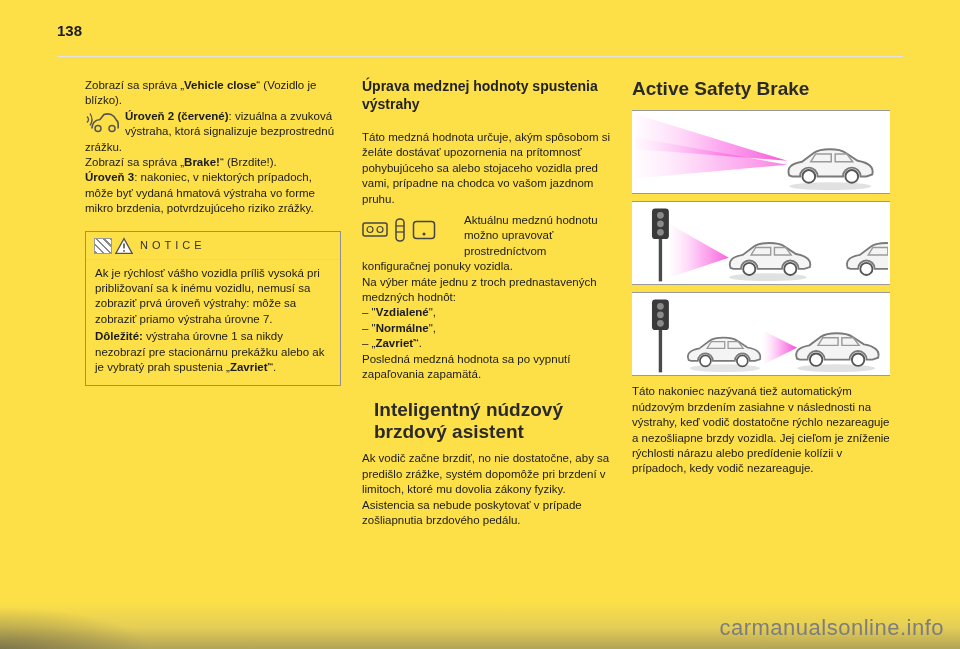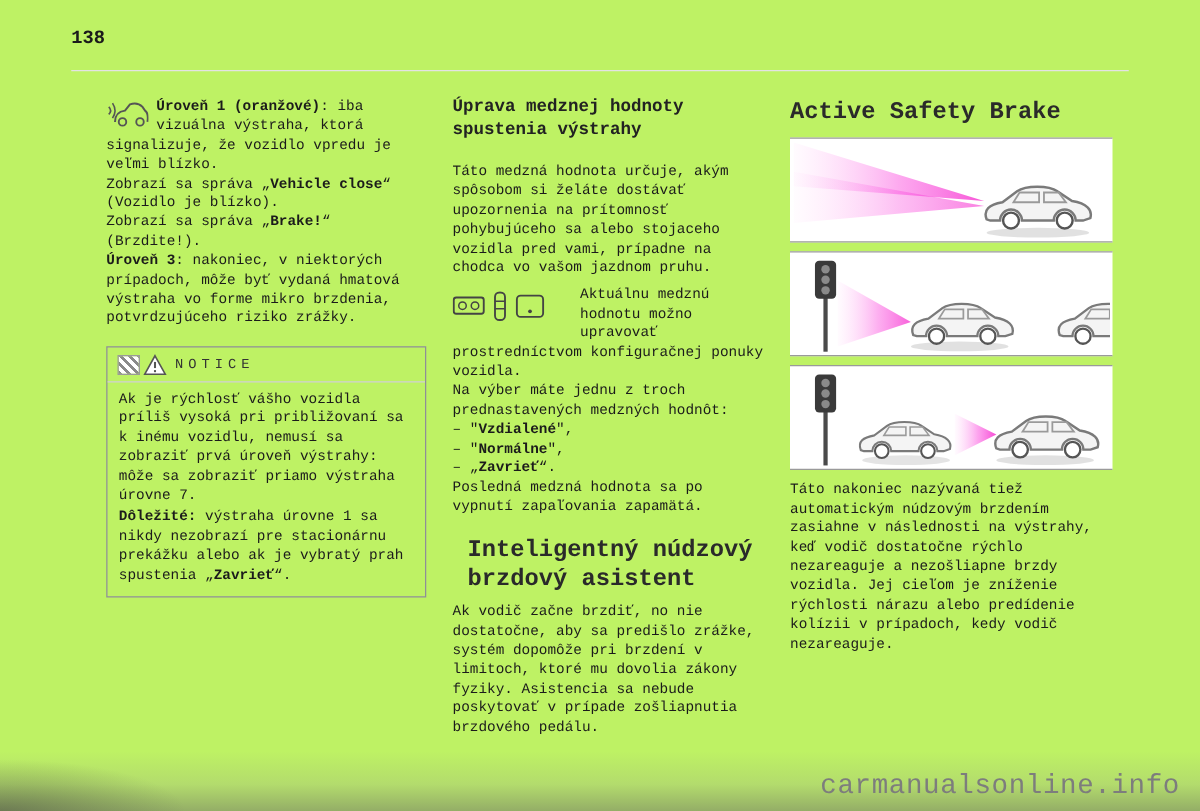--- a/index.html
+++ b/index.html
@@ -4,21 +4,21 @@
 <style>
   * { margin:0; padding:0; box-sizing:border-box; }
   html,body { width:960px; height:649px; }
   body {
     font-family:"Liberation Sans", sans-serif;
     color:#1b1b1b;
     background:#ffffff;
     position:relative;
     overflow:hidden;
   }
-  .page { position:absolute; inset:0; background:#bef264;font-family:Liberation Mono, monospace; }
+  .page { position:absolute; inset:0; background:#fde047; }
   .pagenum { position:absolute; left:57px; top:22px; font-size:15px; font-weight:bold; }
   .toprule { position:absolute; left:57px; top:56px; width:846px; height:1px; background:#e3e3e3; }
 
   .col { position:absolute; top:78px; font-size:11.5px; line-height:1.34; }
   .col1 { left:85px;  width:256px; }
   .col2 { left:362px; width:250px; }
   .col3 { left:632px; width:258px; }
 
   p { margin:0; }
   .b { font-weight:bold; }
@@ -115,27 +115,27 @@
   </defs>
 </svg>
 
 <div class="page">
 
   <div class="pagenum">138</div>
   <div class="toprule"></div>
 
   <div class="col col1">
     <p>
+      <span>Zobrazí sa správa „</span><span class="b">Vehicle close</span><span>“ (Vozidlo je blízko).</span>
+    </p>
+    <p>
       <span class="ficon"><svg viewBox="0 0 34 24">
             <use href="#alerticon"></use>
           </svg></span>
-      <span class="b">Úroveň 1 (oranžové)</span><span>: iba vizuálna výstraha, ktorá signalizuje, že vozidlo vpredu je veľmi blízko.</span>
-    </p>
-    <p>
-      <span>Zobrazí sa správa „</span><span class="b">Vehicle close</span><span>“ (Vozidlo je blízko).</span>
+      <span class="b">Úroveň 2 (červené)</span><span>: vizuálna a zvuková výstraha, ktorá signalizuje bezprostrednú zrážku.</span>
     </p>
     <p>
       <span>Zobrazí sa správa „</span><span class="b">Brake!</span><span>“ (Brzdite!).</span>
     </p>
     <p>
       <span class="b">Úroveň 3</span><span>: nakoniec, v niektorých prípadoch, môže byť vydaná hmatová výstraha vo forme mikro brzdenia, potvrdzujúceho riziko zrážky.</span>
     </p>
 
     <div class="notice">
       <div class="notice-head">

